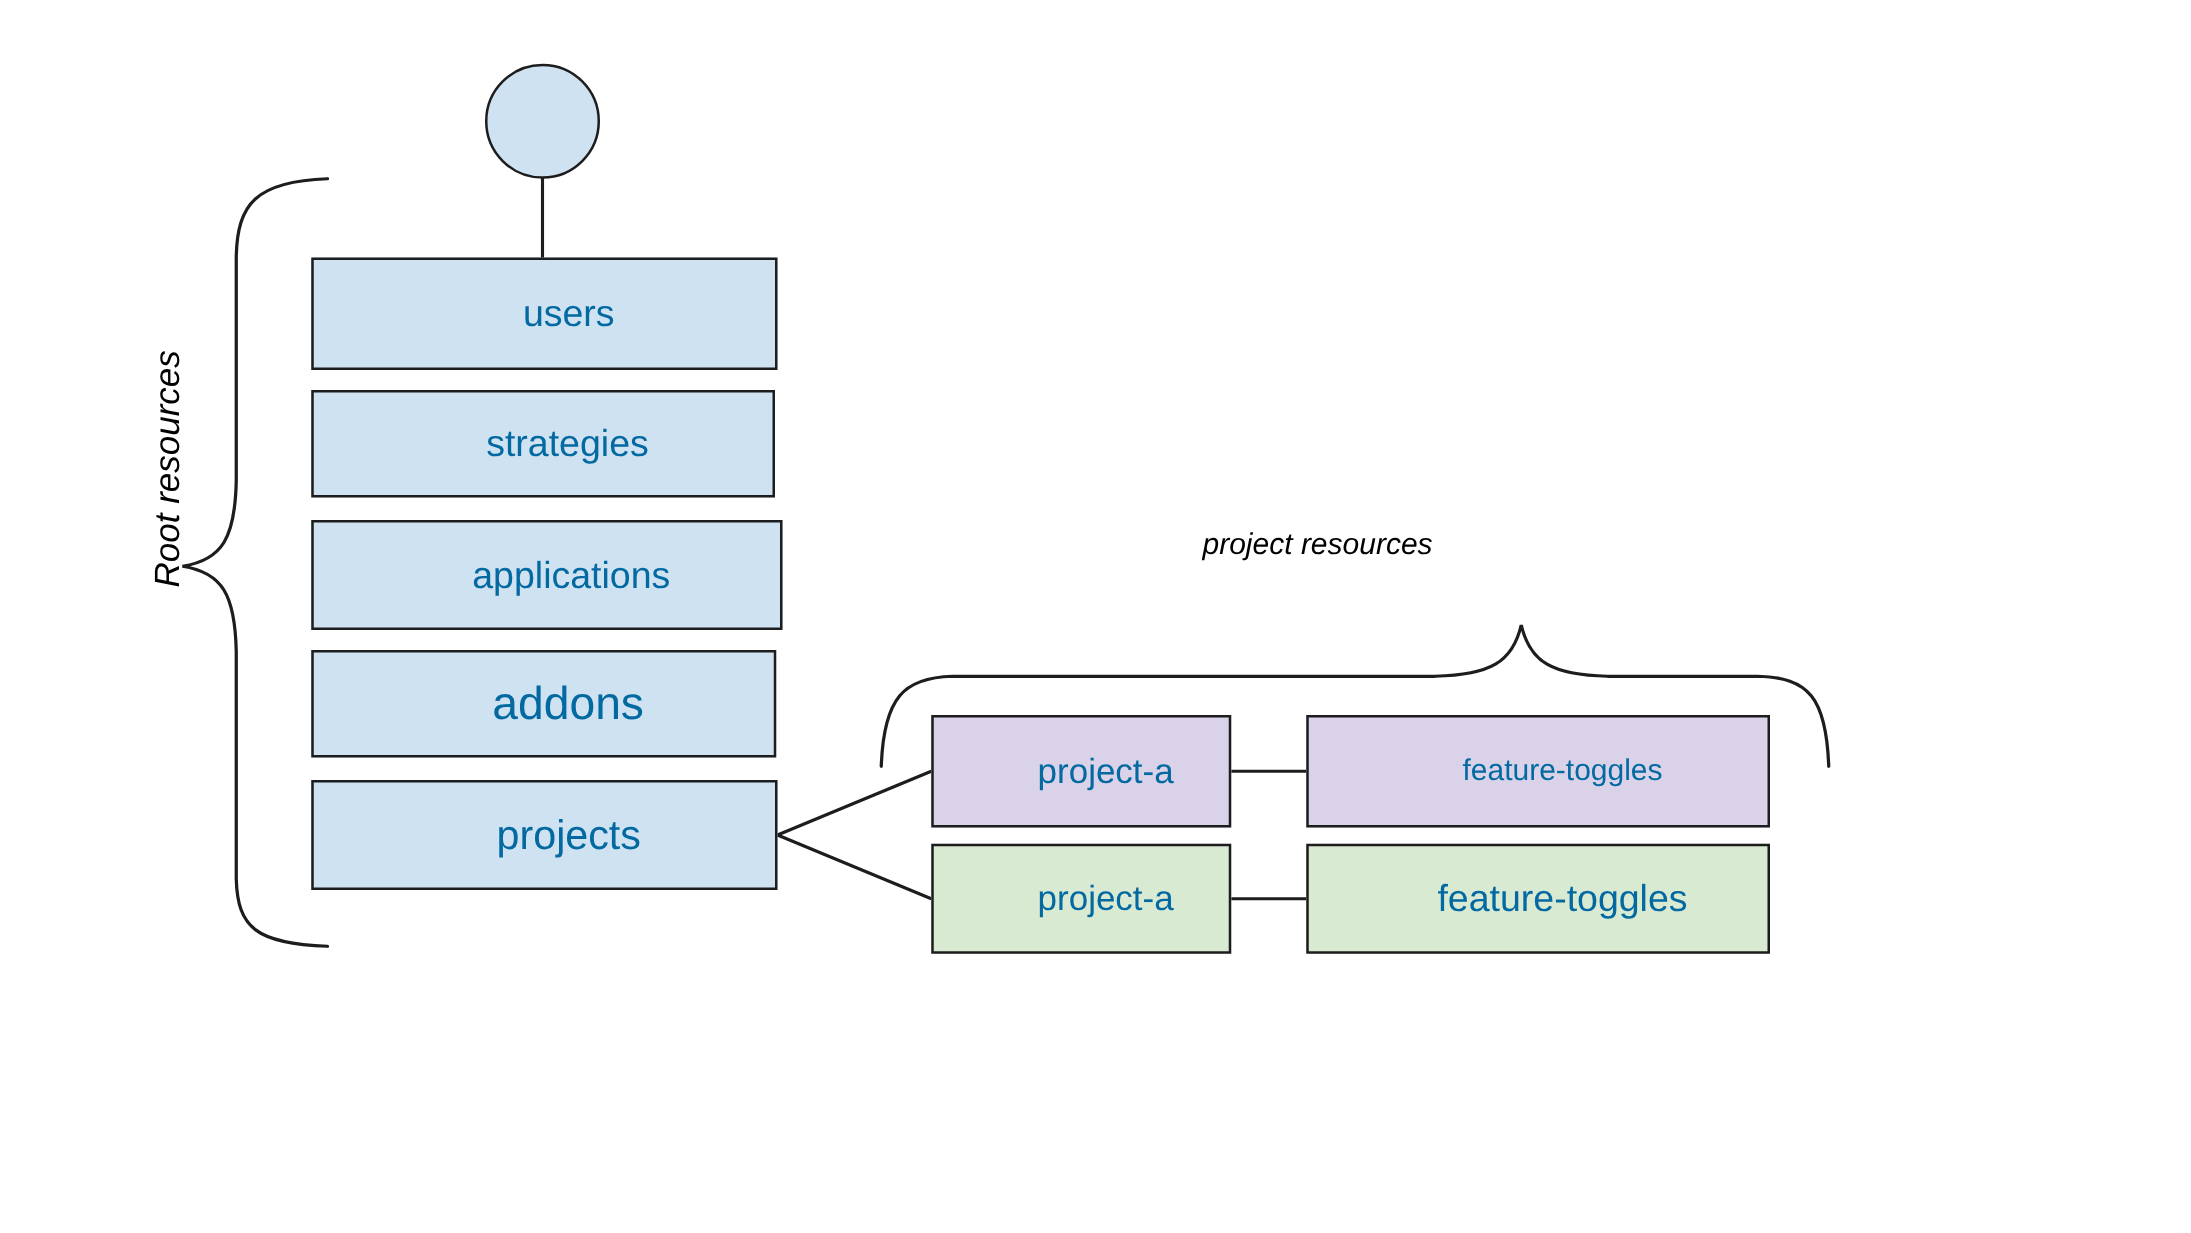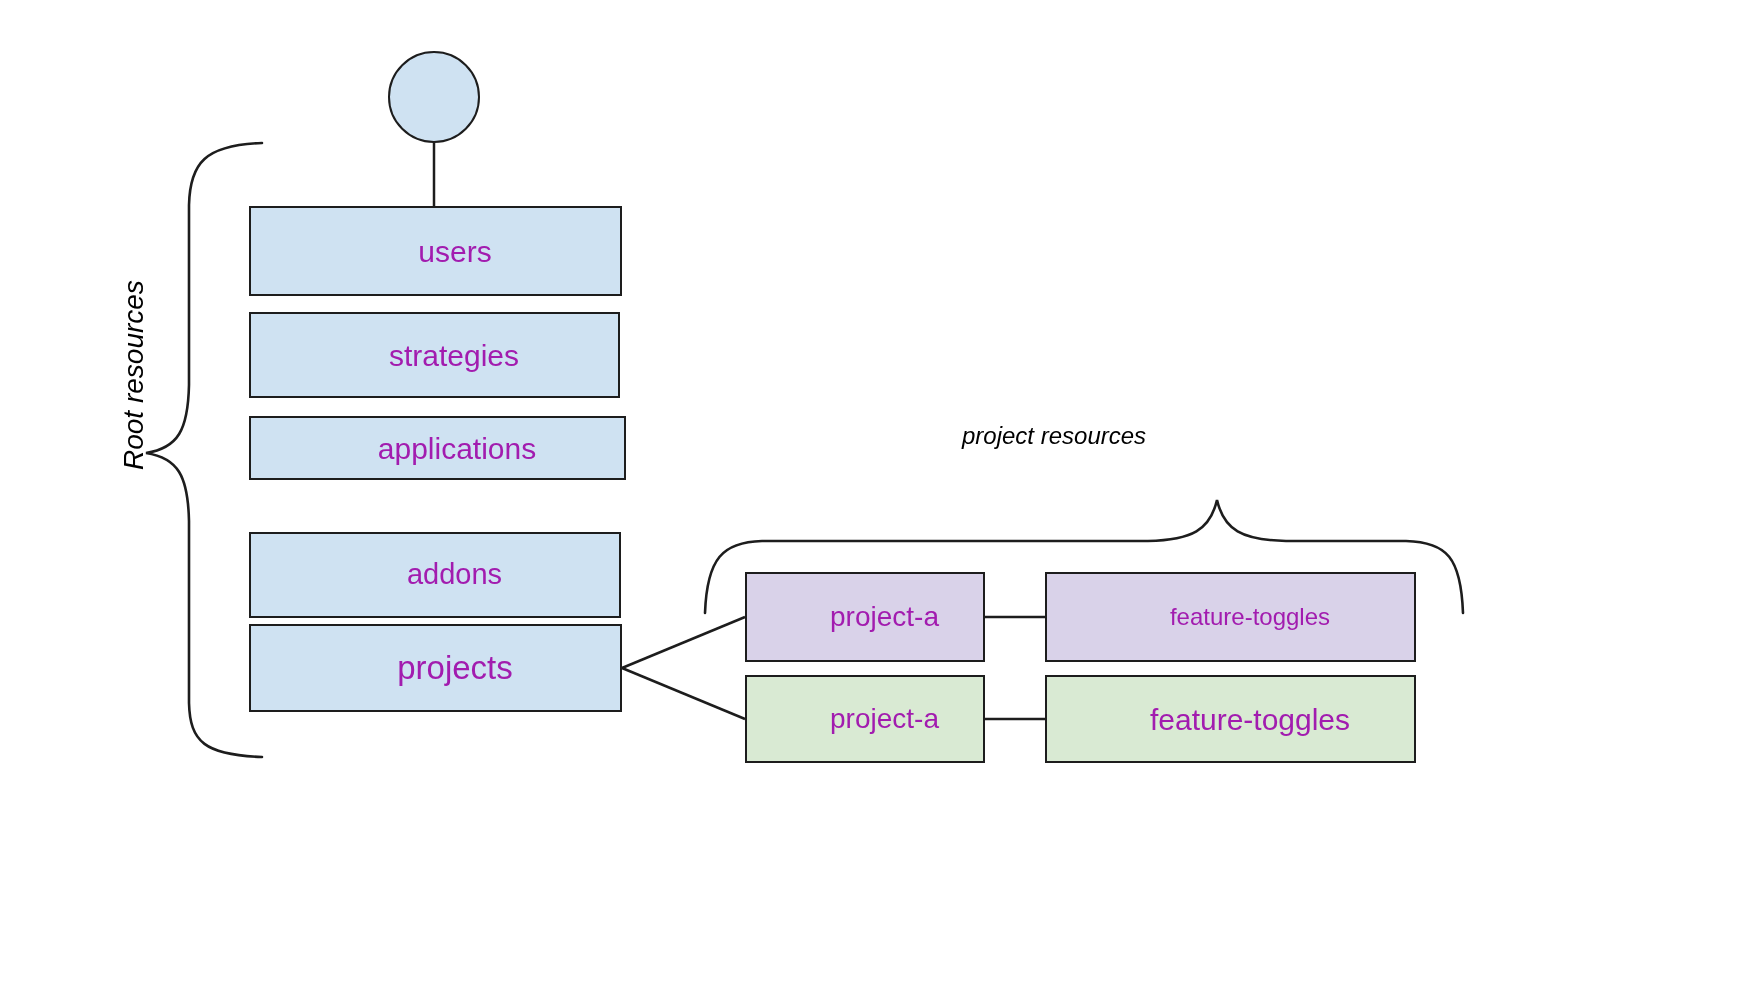--- a/index.html
+++ b/index.html
@@ -29,21 +29,21 @@
   }
   .node {
     position: absolute;
     box-sizing: border-box;
     border: 2px solid #1d1d1d;
     display: flex;
     align-items: center;
     justify-content: center;
     text-align: center;
     line-height: 1.1;
-    color: #a21caf;
+    color: #0369a1;
     white-space: nowrap;
     padding-left: 39px;
   }
   .node.blue   { background: #cfe2f2; }
   .node.purple { background: #d9d2e9; }
   .node.green  { background: #d9ead3; }
 
   .circle-node {
     position: absolute;
     box-sizing: border-box;
@@ -98,25 +98,25 @@
   <div class="circle-node" style="left:388px; top:51px; width:92px; height:92px;"></div>
 
   <div class="node blue" style="left:249px; top:206px; width:373px; height:90px; font-size:30px;">
     <span>users</span>
   </div>
 
   <div class="node blue" style="left:249px; top:312px; width:371px; height:86px; font-size:30px;">
     <span>strategies</span>
   </div>
 
-  <div class="node blue" style="left:249px; top:416px; width:377px; height:64px; font-size:30px;">
+  <div class="node blue" style="left:249px; top:416px; width:377px; height:88px; font-size:30px;">
     <span>applications</span>
   </div>
 
-  <div class="node blue" style="left:249px; top:520px; width:372px; height:86px; font-size:29px;margin-top:12px;">
+  <div class="node blue" style="left:249px; top:520px; width:372px; height:86px; font-size:37px;">
     <span>addons</span>
   </div>
 
   <div class="node blue" style="left:249px; top:624px; width:373px; height:88px; font-size:33px;">
     <span>projects</span>
   </div>
 
   <div class="node purple" style="left:745px; top:572px; width:240px; height:90px; font-size:28px;">
     <span>project-a</span>
   </div>

